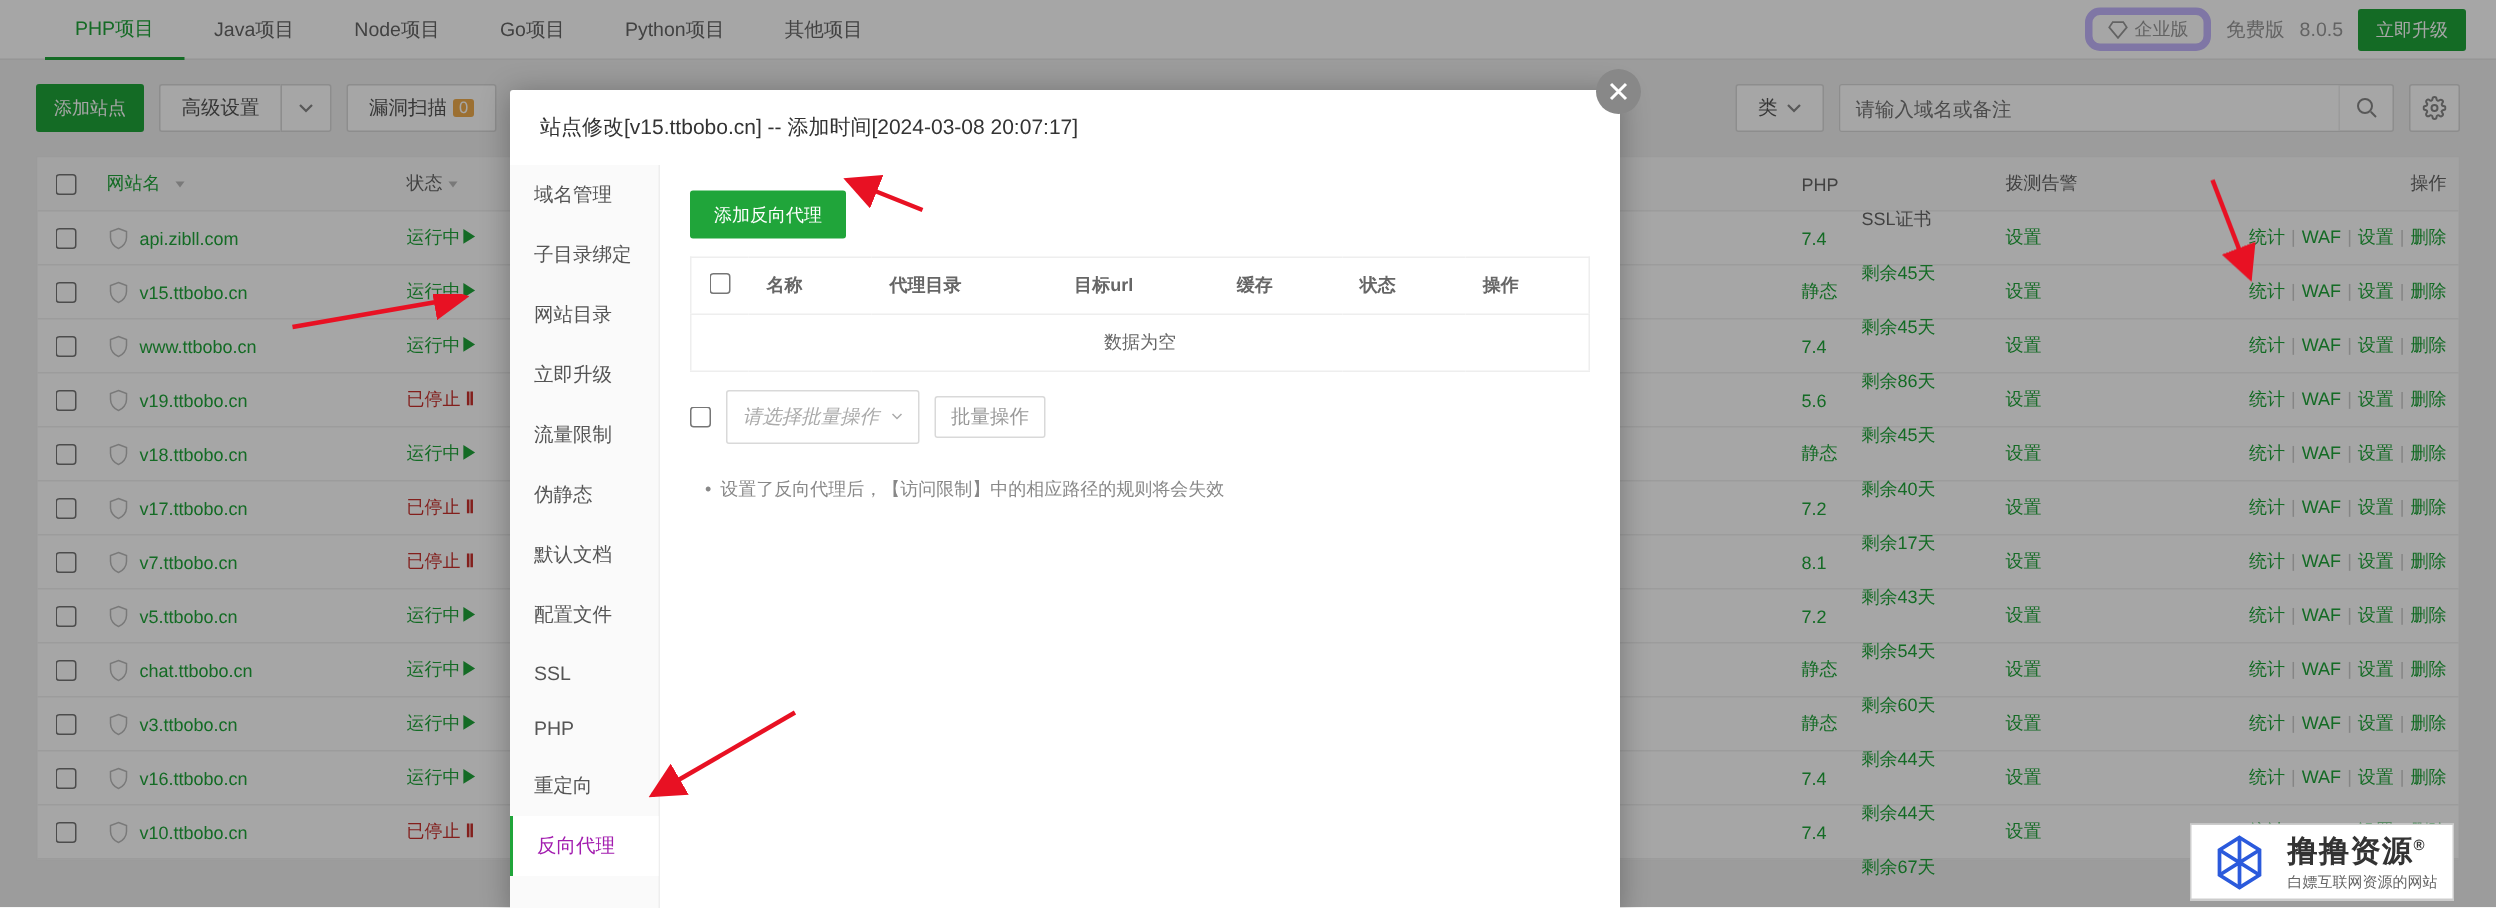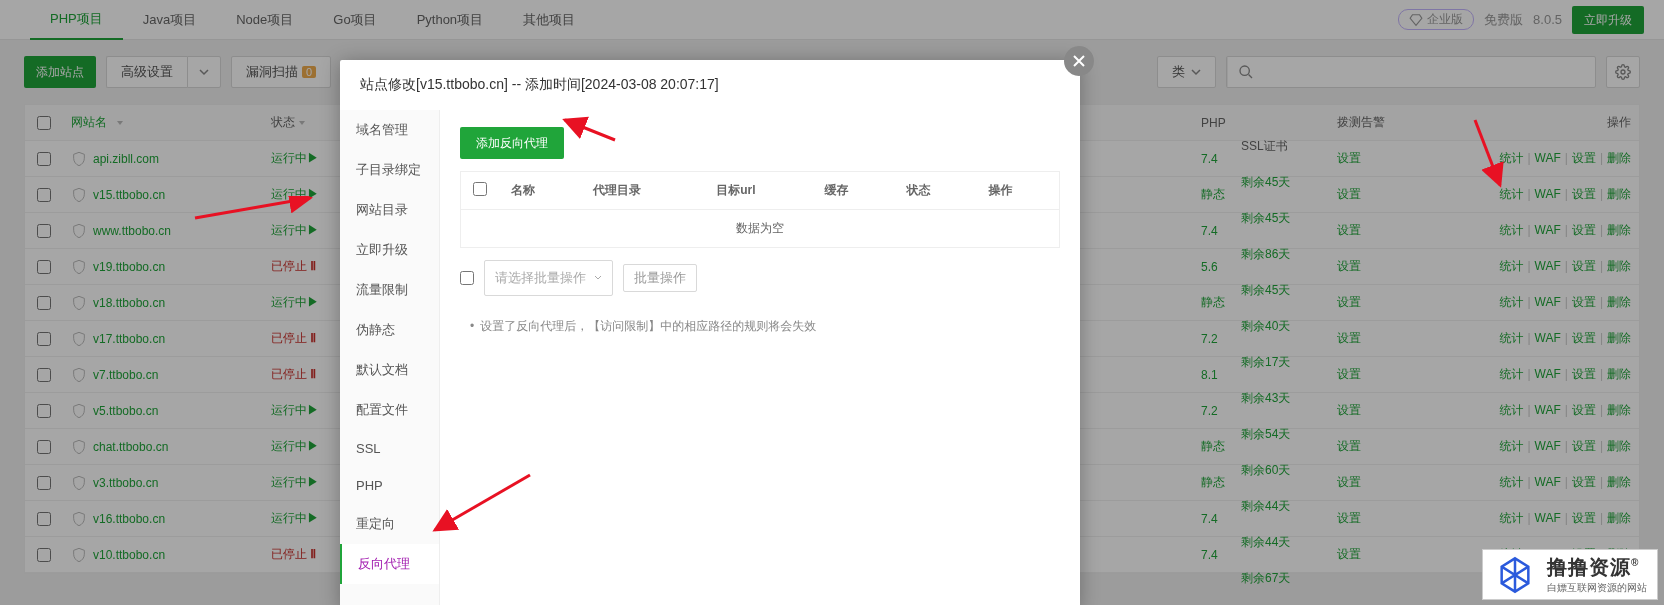--- a/index.html
+++ b/index.html
@@ -4,21 +4,21 @@
 <style>
 *{box-sizing:border-box;margin:0;padding:0;font-family:"Microsoft YaHei","PingFang SC",sans-serif;}
 body{background:#f0f0f0;font-size:13px;color:#333;position:relative;overflow:hidden;width:1664px;height:605px;}
 .modal-backdrop{position:fixed;inset:0;background:rgba(0,0,0,.35);z-index:100;}
 
 .projtabs{display:flex;align-items:center;background:#fff;border-bottom:1px solid #e6e6e6;height:40px;padding:0 0 0 30px;position:relative;}
 .projtabs .tab{padding:0 20px;line-height:38px;color:#666;cursor:pointer;}
 .projtabs .tab.active{color:#20a53a;border-bottom:2px solid #20a53a;font-weight:500;}
 .projtabs .right{margin-left:auto;display:flex;align-items:center;gap:10px;padding-right:20px;}
 .projtabs .right .version{color:#999;}
-.projtabs .right .diamond{display:flex;align-items:center;gap:4px;color:#999;border:1px solid #c4b5fd;border-radius:10px;padding:1px 10px;font-size:12px;}
+.projtabs .right .diamond{display:flex;align-items:center;gap:4px;color:#999;border:5px solid #c4b5fd;border-radius:10px;padding:1px 10px;font-size:12px;}
 .btn-green{background:#20a53a;color:#fff;border:none;border-radius:2px;padding:0 12px;height:28px;line-height:28px;cursor:pointer;font-size:12px;display:inline-flex;align-items:center;}
 .btn-plain{background:#fff;border:1px solid #d9d9d9;color:#555;height:32px;padding:0 14px;border-radius:2px;cursor:pointer;display:inline-flex;align-items:center;font-size:13px;}
 
 .toolbar{display:flex;gap:10px;padding:16px 24px;}
 .toolbar .badge{background:#f0ad4e;color:#fff;border-radius:2px;padding:0 4px;font-size:11px;margin-left:4px;}
 .toolbar .group{display:flex;}
 .toolbar .group .btn-plain:first-child{border-top-right-radius:0;border-bottom-right-radius:0;border-right:0;}
 .toolbar .group .btn-plain:last-child{border-top-left-radius:0;border-bottom-left-radius:0;width:34px;padding:0;justify-content:center;}
 .toolbar .spacer{flex:1;}
 .search{display:flex;border:1px solid #d9d9d9;border-radius:2px;background:#fff;height:32px;width:370px;}
@@ -56,28 +56,28 @@
 .modal .side{width:100px;background:#fafafa;border-right:1px solid #eee;}
 .modal .side .item{padding:11px 16px;font-size:13px;color:#555;cursor:pointer;}
 .modal .side .item.active{background:#fff;color:#a21caf;font-weight:500;border-left:2px solid #20a53a;}
 .modal .content{flex:1;padding:0 20px 20px;}
 .modal .addbtn{margin:17px 0 12px 0;}
 .modal table.inner{width:100%;border:1px solid #eee;border-collapse:collapse;font-size:12px;}
 .modal table.inner th,.modal table.inner td{padding:10px 12px;border-bottom:1px solid #eee;text-align:left;color:#666;}
 .modal table.inner th:first-child,.modal table.inner td:first-child{width:36px;text-align:center;}
 .modal .empty{text-align:center;color:#999;padding:12px 0;}
 .modal .bulk{display:flex;align-items:center;gap:10px;padding:12px 0;}
-.modal .bulk .sel{border:1px solid #d9d9d9;height:36px;display:flex;align-items:center;padding:0 10px;gap:8px;color:#aaa;cursor:pointer;border-radius:2px;}
+.modal .bulk .sel{border:1px solid #d9d9d9;height:36px;display:flex;align-items:center;padding:0 10px;gap:8px;color:#aaa;cursor:pointer;border-radius:2px;font-style:italic;}
 .modal .bulk .act{border:1px solid #d9d9d9;height:28px;padding:0 10px;display:flex;align-items:center;color:#999;border-radius:2px;}
 .modal .hint{font-size:12px;color:#888;margin-top:10px;padding-left:10px;}
 .modal .hint::before{content:"•";margin-right:6px;color:#888;}
 .thead .sort::after{content:"";display:inline-block;margin-left:4px;border-left:3px solid transparent;border-right:3px solid transparent;border-top:4px solid #bbb;vertical-align:middle;}
 
 .arrow{position:absolute;z-index:300;transform-origin:left center;}
-.watermark{position:absolute;right:6px;bottom:5px;z-index:400;background:#fff;border:1px solid #ccc;padding:4px 10px;display:flex;align-items:center;gap:10px;}
+.watermark{position:absolute;right:28px;bottom:5px;z-index:400;background:#fff;border:1px solid #ccc;padding:4px 10px;display:flex;align-items:center;gap:10px;}
 .watermark .logo{width:44px;height:40px;}
 .watermark .txt{display:flex;flex-direction:column;font-size:12px;}
 .watermark .txt .big{font-size:20px;font-weight:bold;letter-spacing:1px;}
 .watermark .txt .small{font-size:10px;color:#666;}
 </style>
 </head>
 <body>
 
 <div class="projtabs">
   <div class="tab active">PHP项目</div>
@@ -114,20 +114,21 @@
     <span class="badge">0</span>
   </button>
   <div class="spacer"></div>
   <button class="btn-plain">
     <span>类</span>
     <svg width="10" height="10" viewBox="0 0 10 10" style="margin-left:6px">
         <path d="M1 3l4 4 4-4" stroke="#888" fill="none" stroke-width="1.5"></path>
       </svg>
   </button>
   <div class="search">
+    <input placeholder="请输入域名或备注" style="">
     <div class="sbtn">
       <svg width="16" height="16" viewBox="0 0 24 24" fill="none" stroke="#888" stroke-width="2">
           <circle cx="10" cy="10" r="7"></circle>
           <path d="m21 21-5.2-5.2"></path>
         </svg>
     </div>
   </div>
   <div class="gear">
     <svg width="16" height="16" viewBox="0 0 24 24" fill="none" stroke="#888" stroke-width="2">
         <circle cx="12" cy="12" r="3"></circle>

